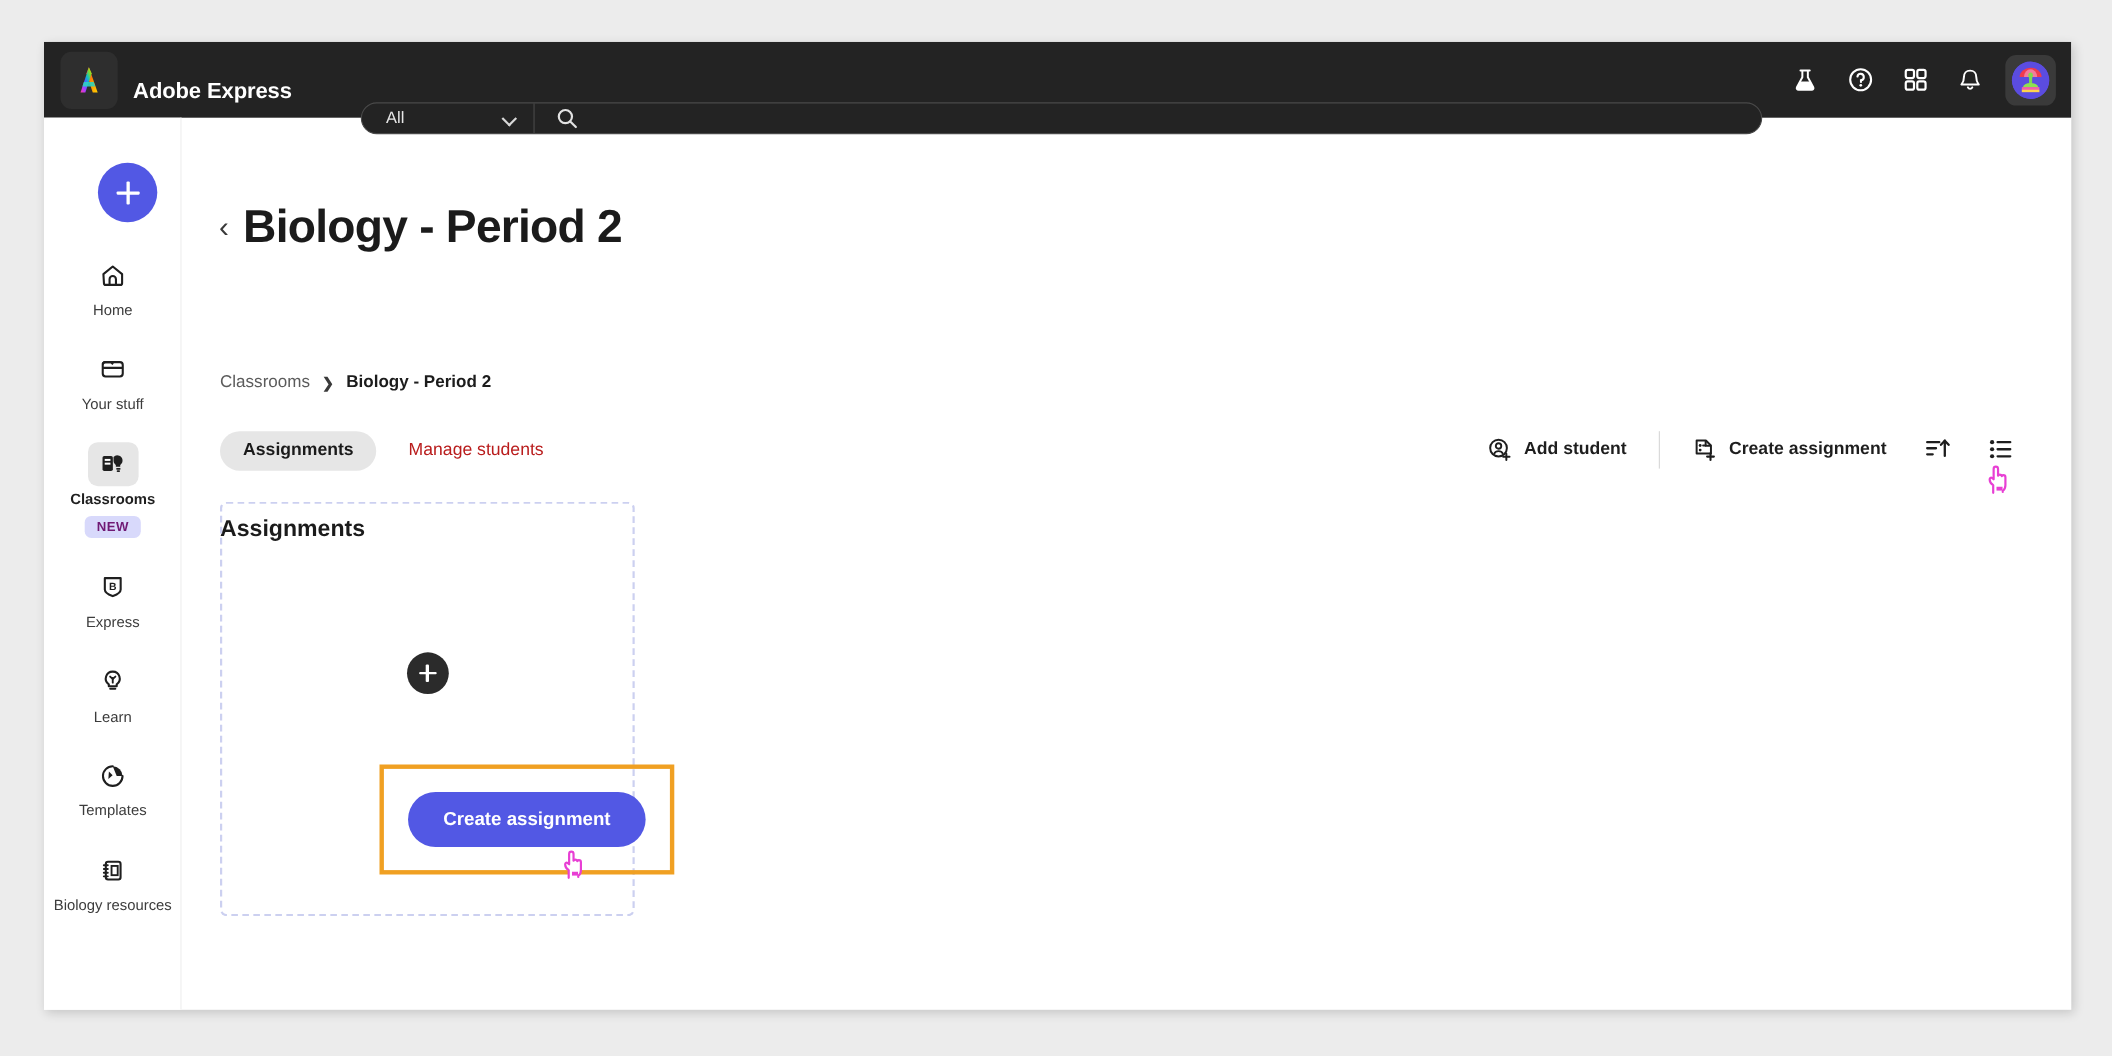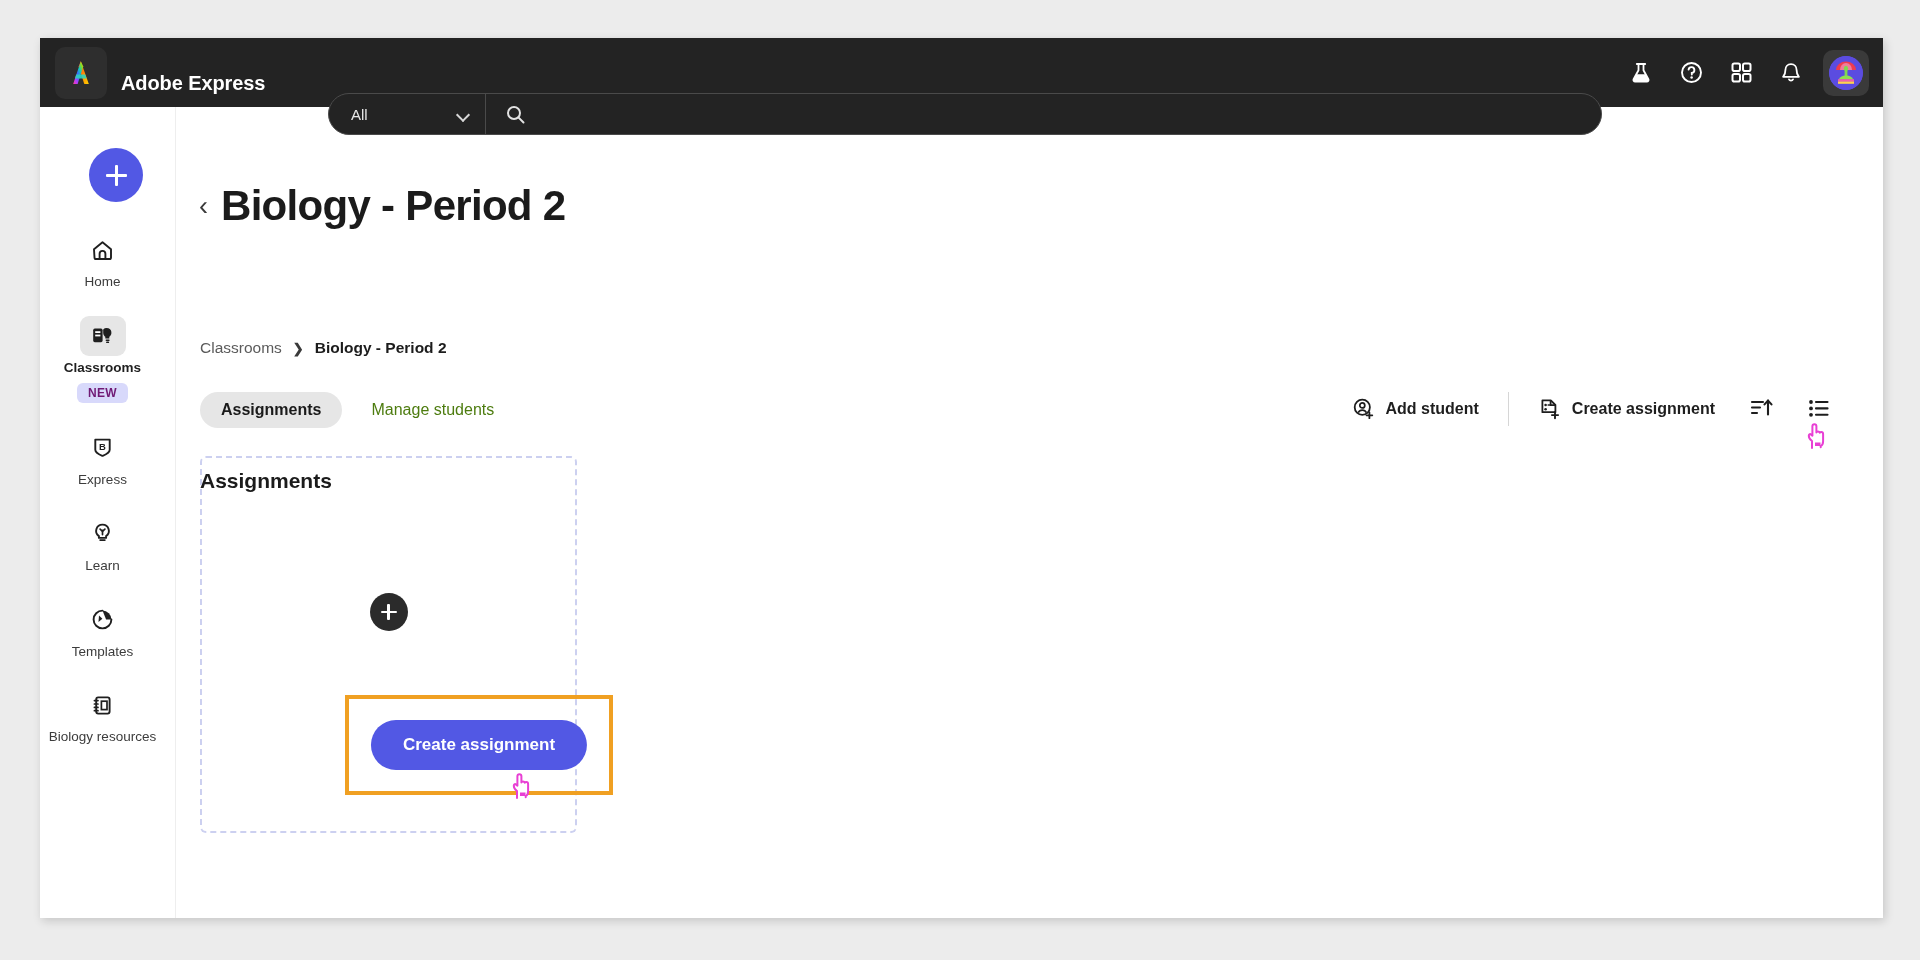--- a/index.html
+++ b/index.html
@@ -33,21 +33,21 @@
     background: #2e2e2e;
     display: flex; align-items: center; justify-content: center;
   }
   .brand-name {
     color: #fff; font-size: 20px; font-weight: bold;
     margin-left: 14px; letter-spacing: -0.1px; margin-top: 22px;
   }
 
   .searchwrap {
     position: absolute; left: 288px; top: 55px;
-    width: 1274px; height: 42px;
+    width: 1274px; height: 29px;
     border: 1px solid #4a4a4a; border-radius: 21px;
     display: flex; 
     background: #232323;
   }
   .scope {
     width: 157px; height: 100%;
     display: flex; align-items: center; justify-content: space-between;
     padding: 0 16px 0 22px;
     border-right: 1px solid #4a4a4a;
     color: #e6e6e6; font-size: 15px;
@@ -83,21 +83,21 @@
     margin-left: 4px;
   }
   .avatar {
     width: 34px; height: 34px; border-radius: 50%;
     background: #5b4ce0; position: relative; overflow: hidden;
   }
 
   
   .rail {
     position: absolute; left: 0; top: 69px;
-    width: 136px; height: 811px;
+    width: 125px; height: 811px;
     background: #ffffff;
     border-right: 1px solid #eeeeee;
   }
   .plusbtn {
     position: absolute; left: 49px; top: 41px;
     width: 54px; height: 54px; border-radius: 50%;
     background: #5258e4;
     display: flex; align-items: center; justify-content: center;
   }
   .plusbtn::before, .plusbtn::after {
@@ -147,21 +147,21 @@
   .crumbs {
     position: absolute; left: 35px; top: 232px;
     display: flex; align-items: center; font-size: 15.5px;
   }
   .crumb-link { color: #5b5b5b; }
   .crumb-sep { margin: 0 11px; color: #3a3a3a; font-weight: bold; font-size: 13px; }
   .crumb-cur { color: #1c1c1c; font-weight: bold; }
 
   .tabs { position: absolute; left: 35px; top: 285px; display: flex; align-items: center; gap: 8px; }
   .tab {
-    font-size: 16px; color: #4d7c0f; padding: 9px 21px; border-radius: 18px;
+    font-size: 16px; color: #b91c1c; padding: 9px 21px; border-radius: 18px;
   }
   .tab.active { background: #e6e6e6; color: #1a1a1a; font-weight: bold; }
 
   .toolbar {
     position: absolute; right: 42px; top: 283px;
     display: flex; align-items: center;
   }
   .tbtn { display: flex; align-items: center; gap: 10px; padding: 6px 12px; }
   .tbtn span { font-size: 16px; font-weight: bold; color: #1e1e1e; }
   .tb-div { width: 1px; height: 34px; background: #d6d6d6; margin: 0 17px; }
@@ -310,20 +310,30 @@
       <div class="navitem">
         <div class="naviconbox">
           <svg width="25" height="25" viewBox="0 0 25 25">
             <path d="M4 11.2 L12.5 4.3 L21 11.2 V19.4 a1.6 1.6 0 0 1 -1.6 1.6 H6.1 A1.6 1.6 0 0 1 4.5 19.4 Z" fill="none" stroke="#1f1f1f" stroke-width="1.9" stroke-linejoin="round"></path>
             <path d="M9.6 21 v-5.2 a2.9 2.9 0 0 1 5.8 0 V21" fill="none" stroke="#1f1f1f" stroke-width="1.9"></path>
           </svg>
         </div>
         <div class="navlabel">Home</div>
       </div>
 
+      <div class="navitem">
+        <div class="naviconbox">
+          <svg width="25" height="25" viewBox="0 0 25 25">
+            <rect x="3.4" y="6.2" width="18.2" height="13" rx="2.6" fill="none" stroke="#1f1f1f" stroke-width="1.9"></rect>
+            <line x1="3.4" y1="11.4" x2="21.6" y2="11.4" stroke="#1f1f1f" stroke-width="1.9"></line>
+            <path d="M3.4 8.2 a2 2 0 0 1 2 -2 h5.4 l2 2" fill="none" stroke="#1f1f1f" stroke-width="1.9"></path>
+          </svg>
+        </div>
+        <div class="navlabel">Your stuff</div>
+      </div>
 
       <div class="navitem active">
         <div class="naviconbox">
           <svg width="25" height="25" viewBox="0 0 25 25">
             <rect x="3.2" y="5.6" width="9.4" height="13.6" rx="1.6" fill="#1f1f1f"></rect>
             <rect x="5.2" y="8.2" width="5.2" height="1.8" fill="#fff"></rect>
             <rect x="5.2" y="11.6" width="5.2" height="1.8" fill="#fff"></rect>
             <path d="M13.2 6.4 a4.8 4.8 0 0 1 8.2 3.5 c0 2 -1.2 3 -2.1 3.9 v1.6 h-4 v-1.6 c-0.9 -0.9 -2.1 -1.9 -2.1 -3.9 z" fill="#1f1f1f"></path>
             <rect x="15.6" y="16.4" width="4" height="1.6" rx="0.7" fill="#1f1f1f"></rect>
             <rect x="16.1" y="18.6" width="3" height="1.5" rx="0.7" fill="#1f1f1f"></rect>

